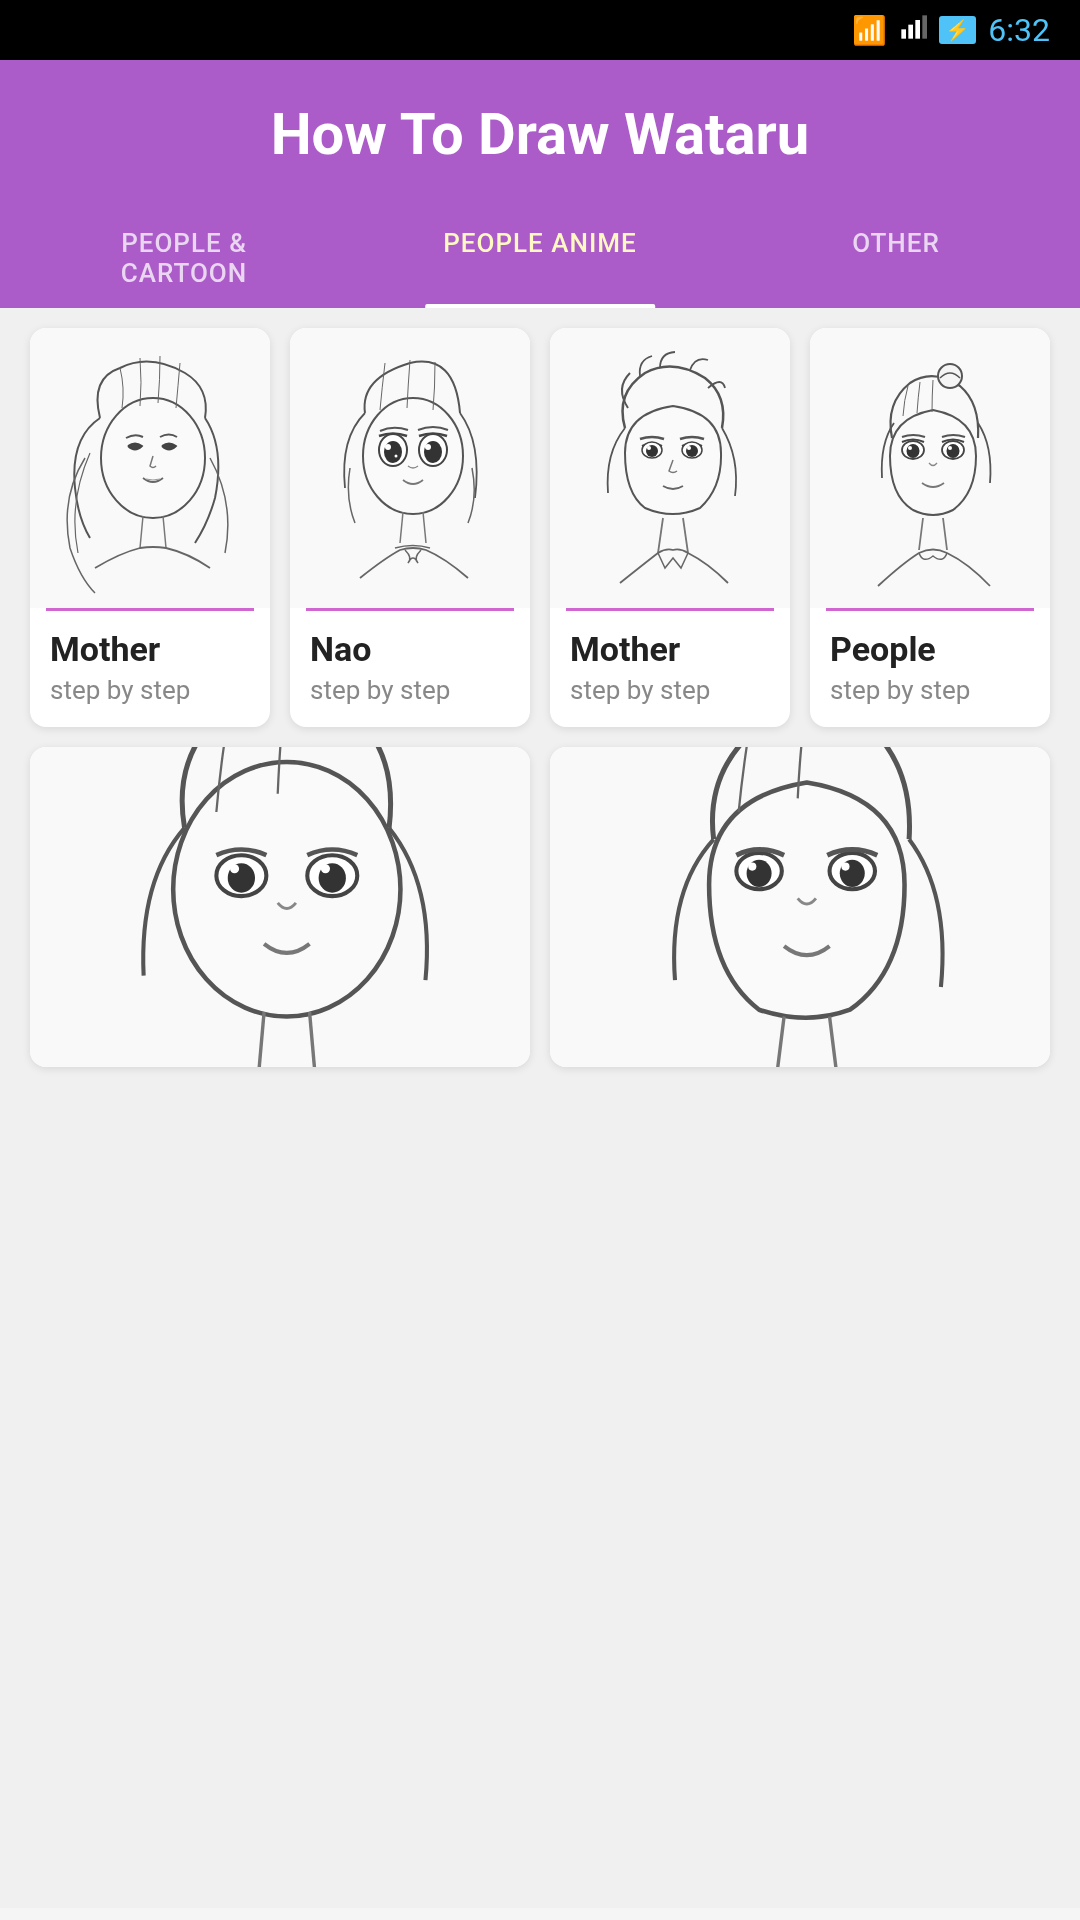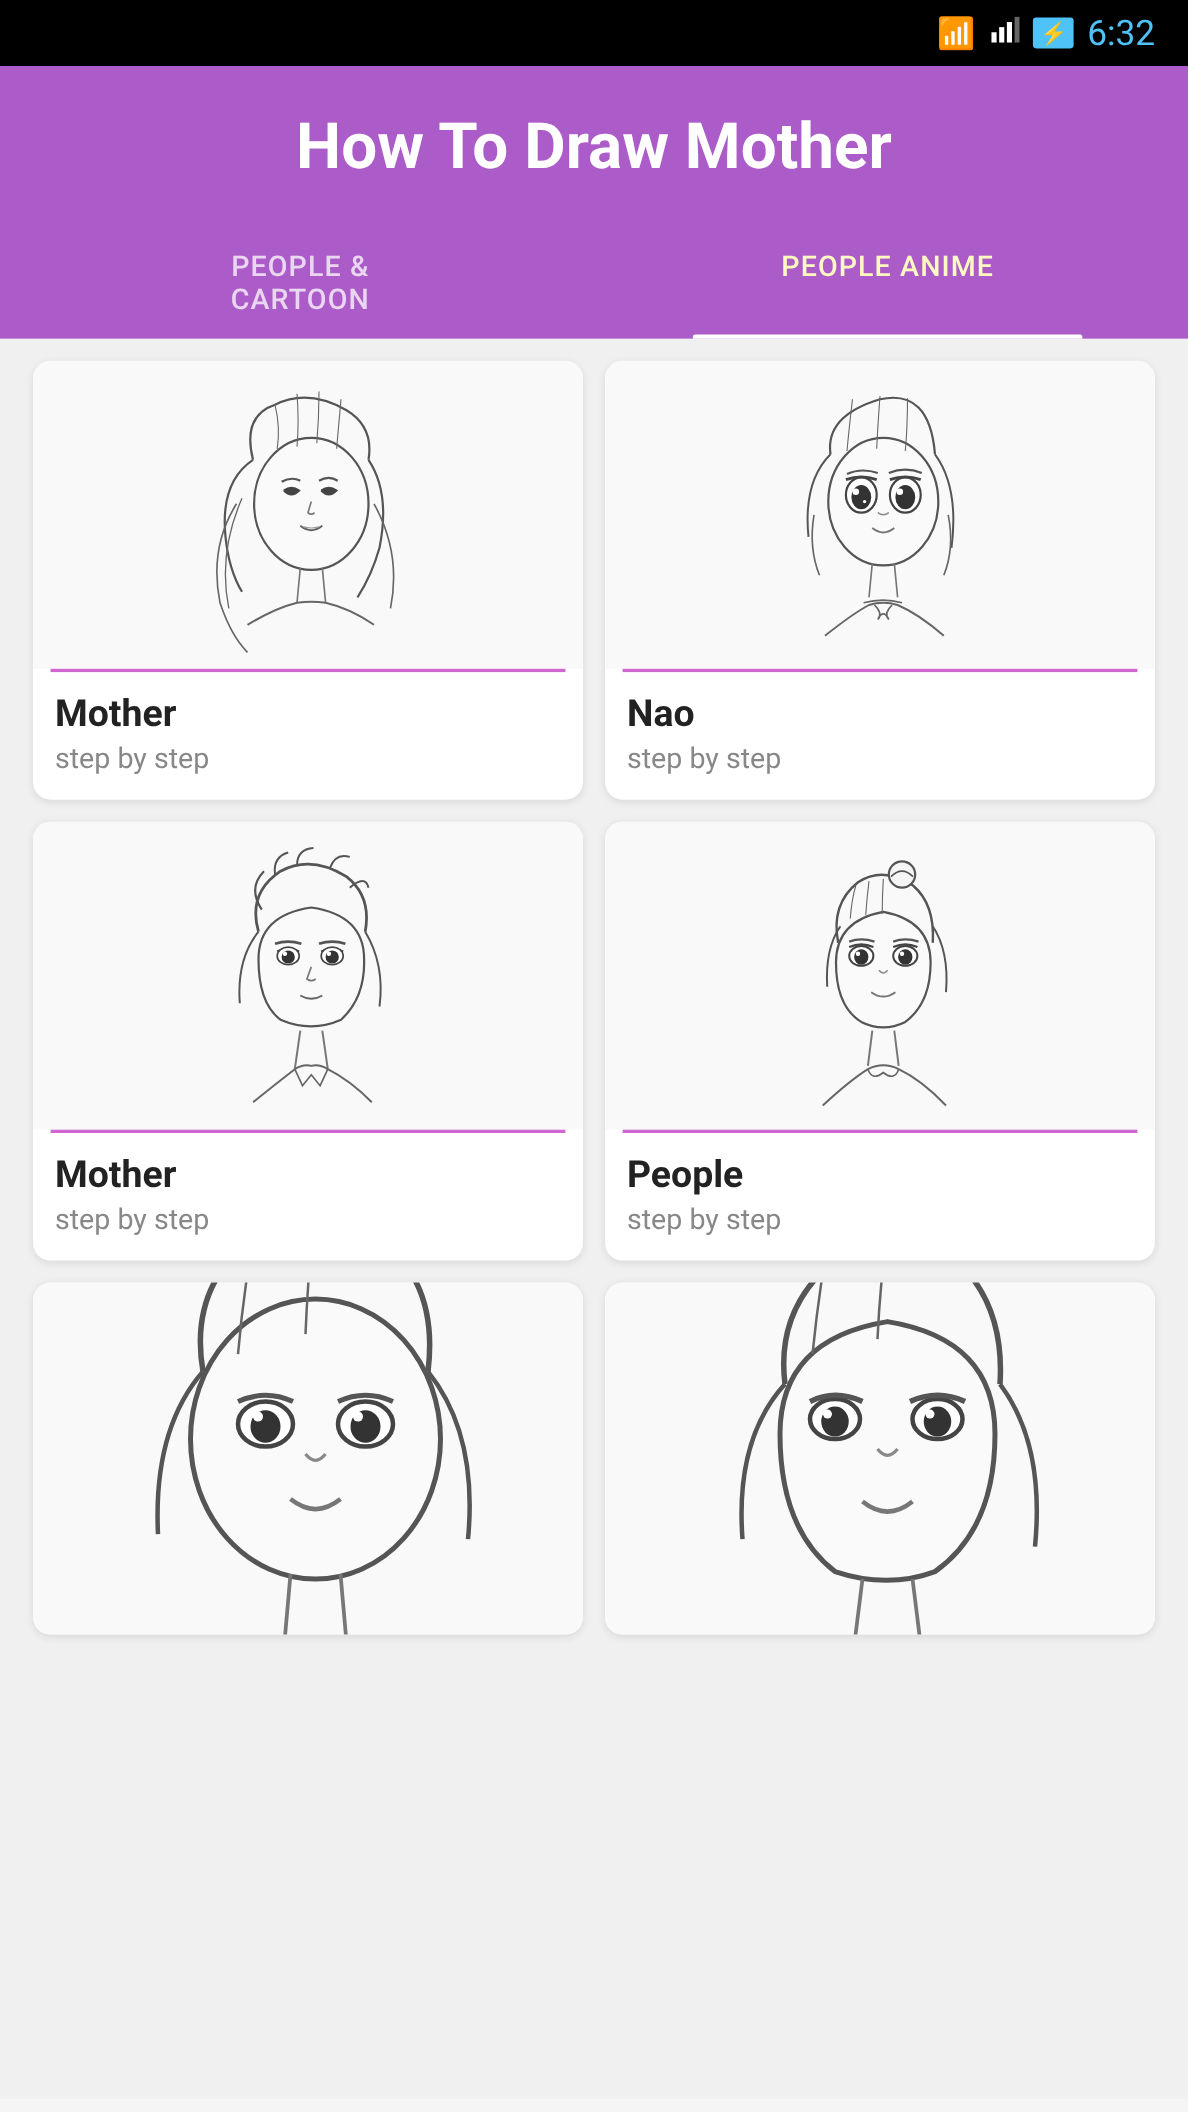--- a/index.html
+++ b/index.html
@@ -110,21 +110,21 @@
     
     .content {
       background: #f0f0f0;
       padding: 20px 30px;
       min-height: 1600px;
     }
 
     
     .cards-grid {
       display: grid;
-      grid-template-columns: 1fr 1fr;
+      grid-template-columns: 1fr 1fr 1fr 1fr;
       gap: 20px;
     }
 
     
     .card {
       background: white;
       border-radius: 16px;
       overflow: hidden;
       box-shadow: 0 2px 8px rgba(0,0,0,0.1);
       cursor: pointer;
@@ -207,26 +207,27 @@
         <rect x="14" y="6" width="4" height="16"></rect>
         <rect x="20" y="2" width="4" height="20" opacity="0.4"></rect>
       </svg>
     </span>
     <span class="battery-icon">⚡</span>
     <span class="time">6:32</span>
   </div>
 </div>
 
 <div class="header">
-  <div class="header-title">How To Draw Mother</div>
+  <div class="header-title">How To Draw Wataru</div>
 
   <div class="tabs">
     <div class="tab" style="white-space: pre-line;">PEOPLE &amp;
 CARTOON</div>
     <div class="tab active">PEOPLE ANIME</div>
+    <div class="tab">OTHER</div>
   </div>
 </div>
 
 <div class="content">
   <div class="cards-grid">
 
     <div class="card">
       <div class="card-image">
 
         <svg viewBox="0 0 220 260" fill="none" xmlns="http://www.w3.org/2000/svg">

